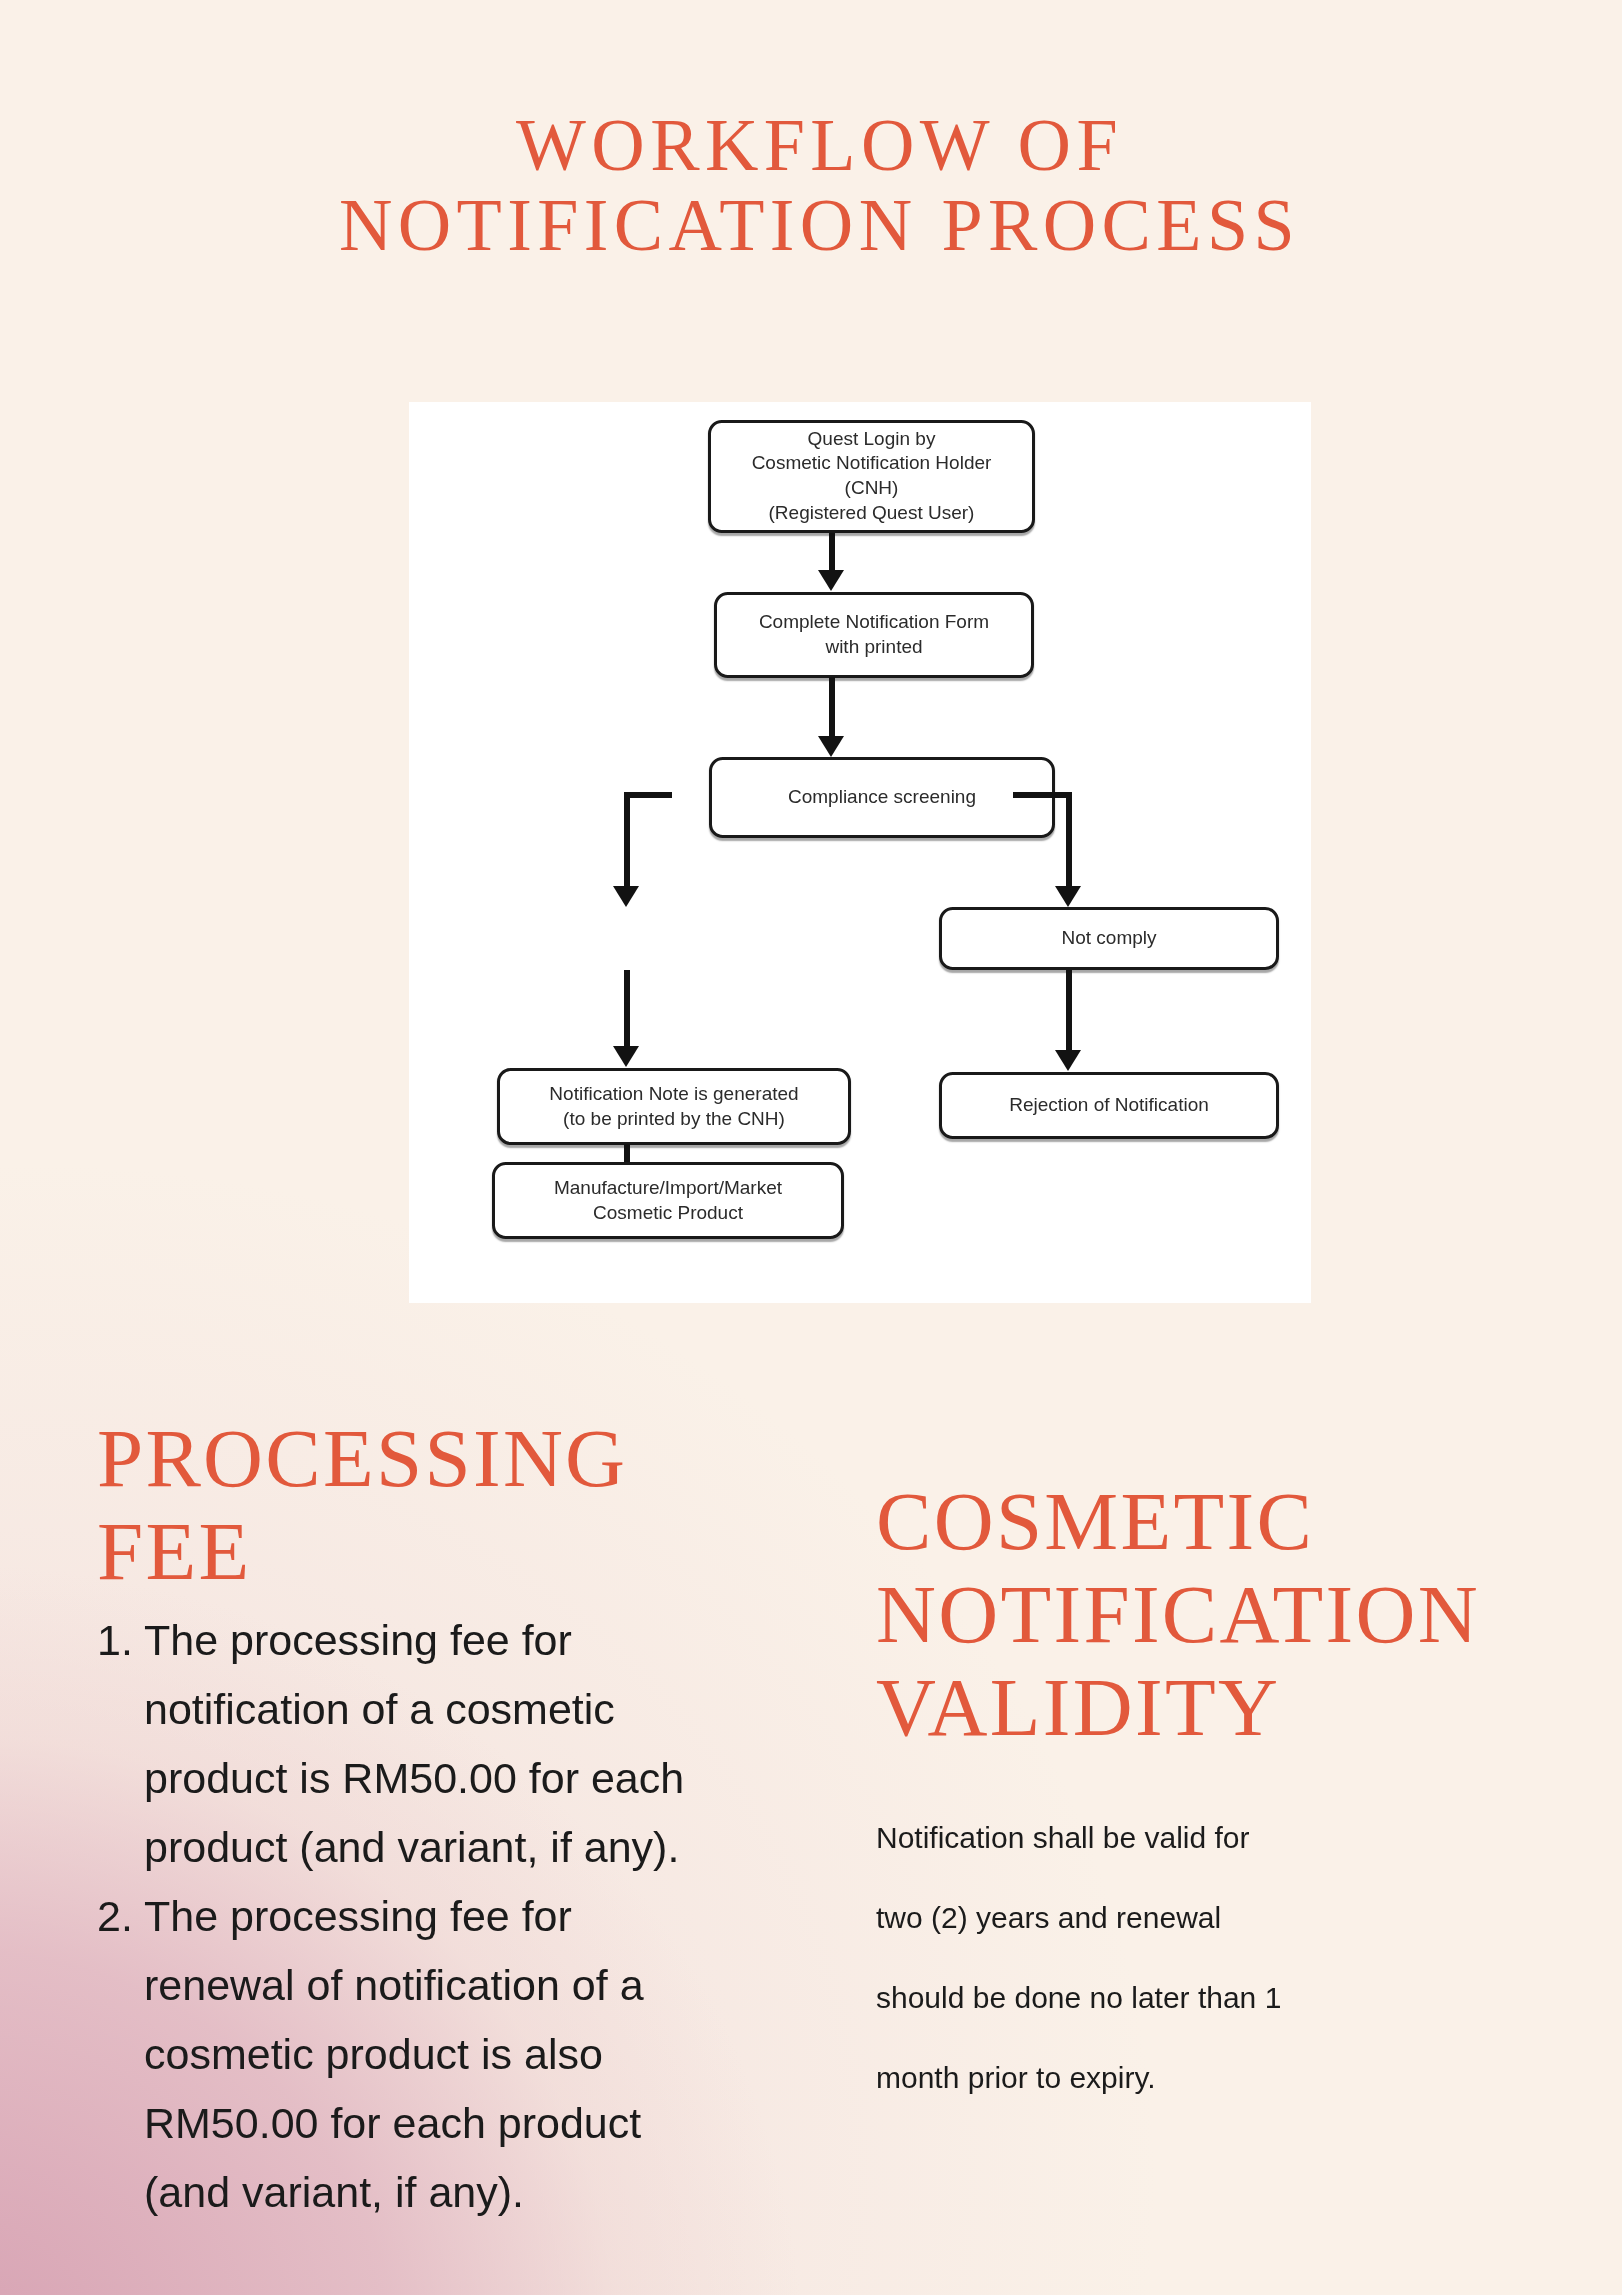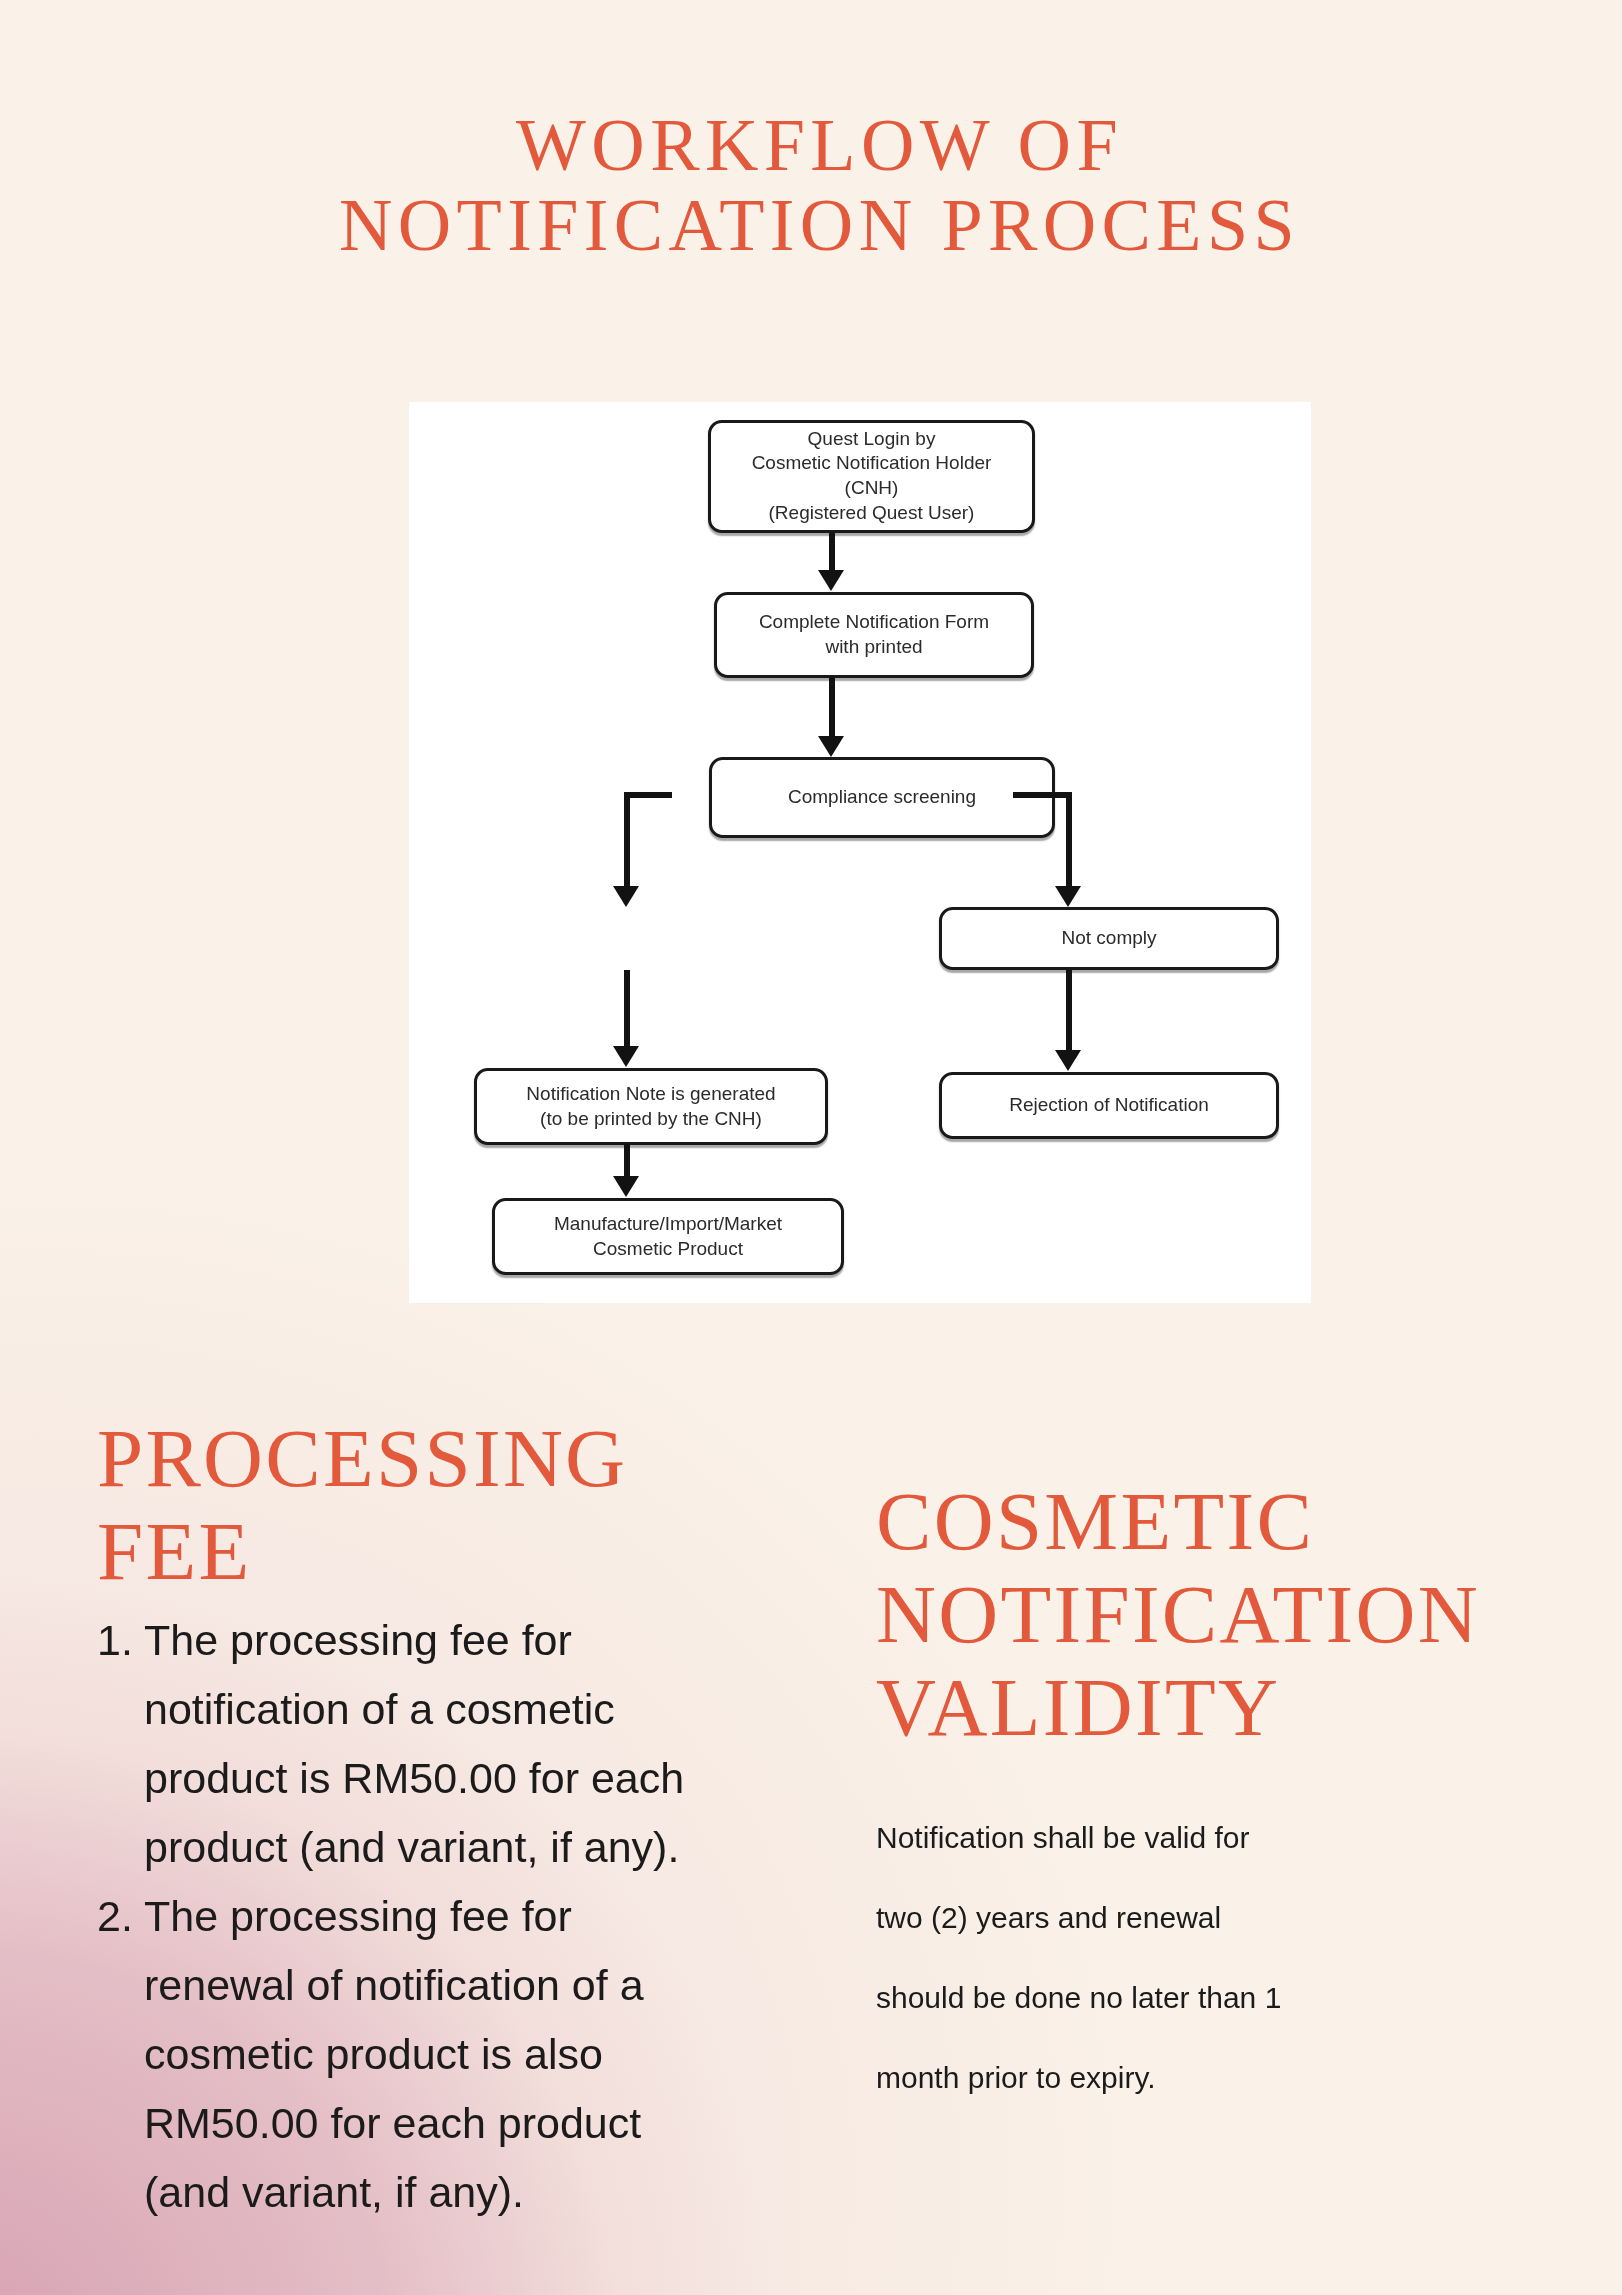--- a/index.html
+++ b/index.html
@@ -56,23 +56,23 @@
     color: #2b2b2b;
     white-space: pre-line;
     padding: 3.1px 7.7px;
     margin-left: 40px;
   }
   .n1 { left: 259px; top: 17.6px;  width: 327px; height: 113px; }
   .n2 { left: 265px; top: 190px; width: 320px; height: 86px; }
   .n3 { left: 260px; top: 355px; width: 346px; height: 81px; }
   .n4 { left: 41px;  top: 505px; width: 354px; height: 63px;  }
   .n5 { left: 490px; top: 505px; width: 340px; height: 63px;  }
-  .n6 { left: 25px;  top: 666px; width: 354px; height: 77px; }
+  .n6 { left: 48px;  top: 666px; width: 354px; height: 77px; }
   .n7 { left: 490px; top: 670px; width: 340px; height: 67px;  }
-  .n8 { left: 43px;  top: 796px; width: 352px; height: 77px; }
+  .n8 { left: 43px;  top: 760px; width: 352px; height: 77px; }
 
   .vline, .hline { position: absolute; background: #121212; }
   .vline { width: 6.1px; }
   .hline { height: 6.1px; }
   .head {
     position: absolute;
     width: 0; height: 0;
     border-left: 13.8px solid transparent;
     border-right: 13.8px solid transparent;
     border-top: 21.4px solid #121212;

